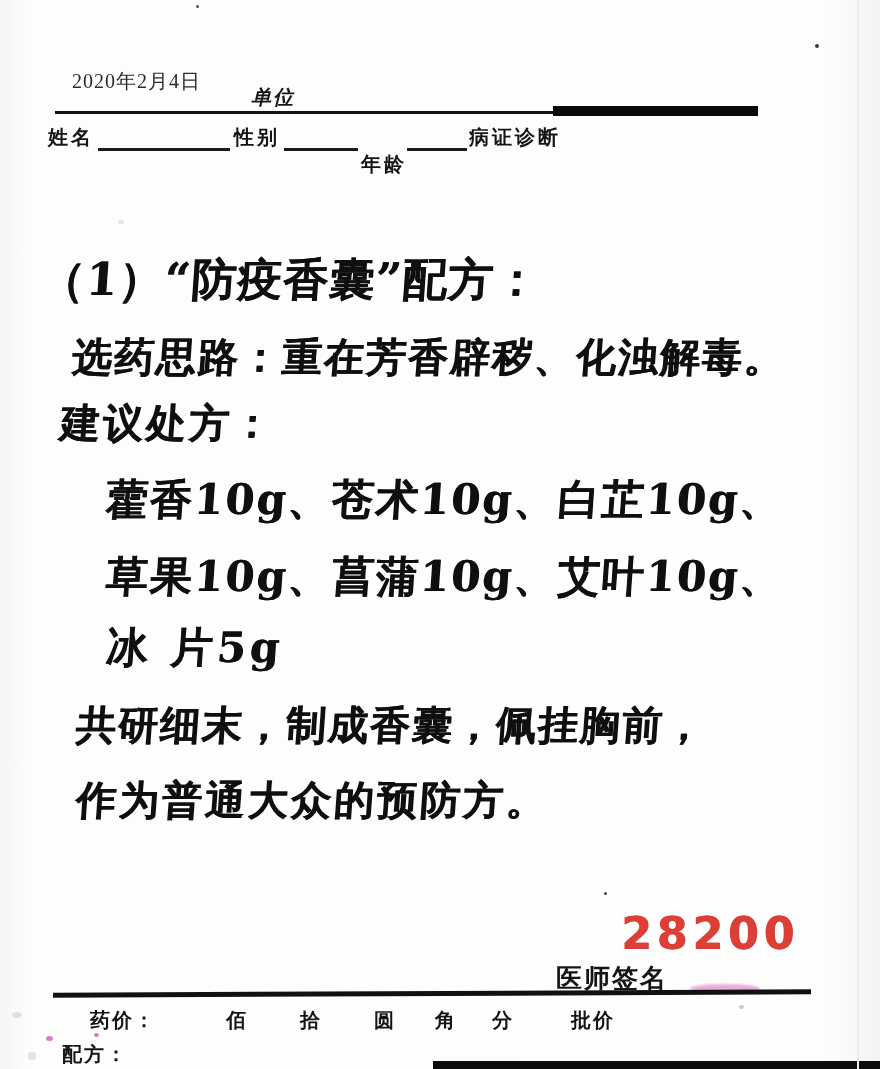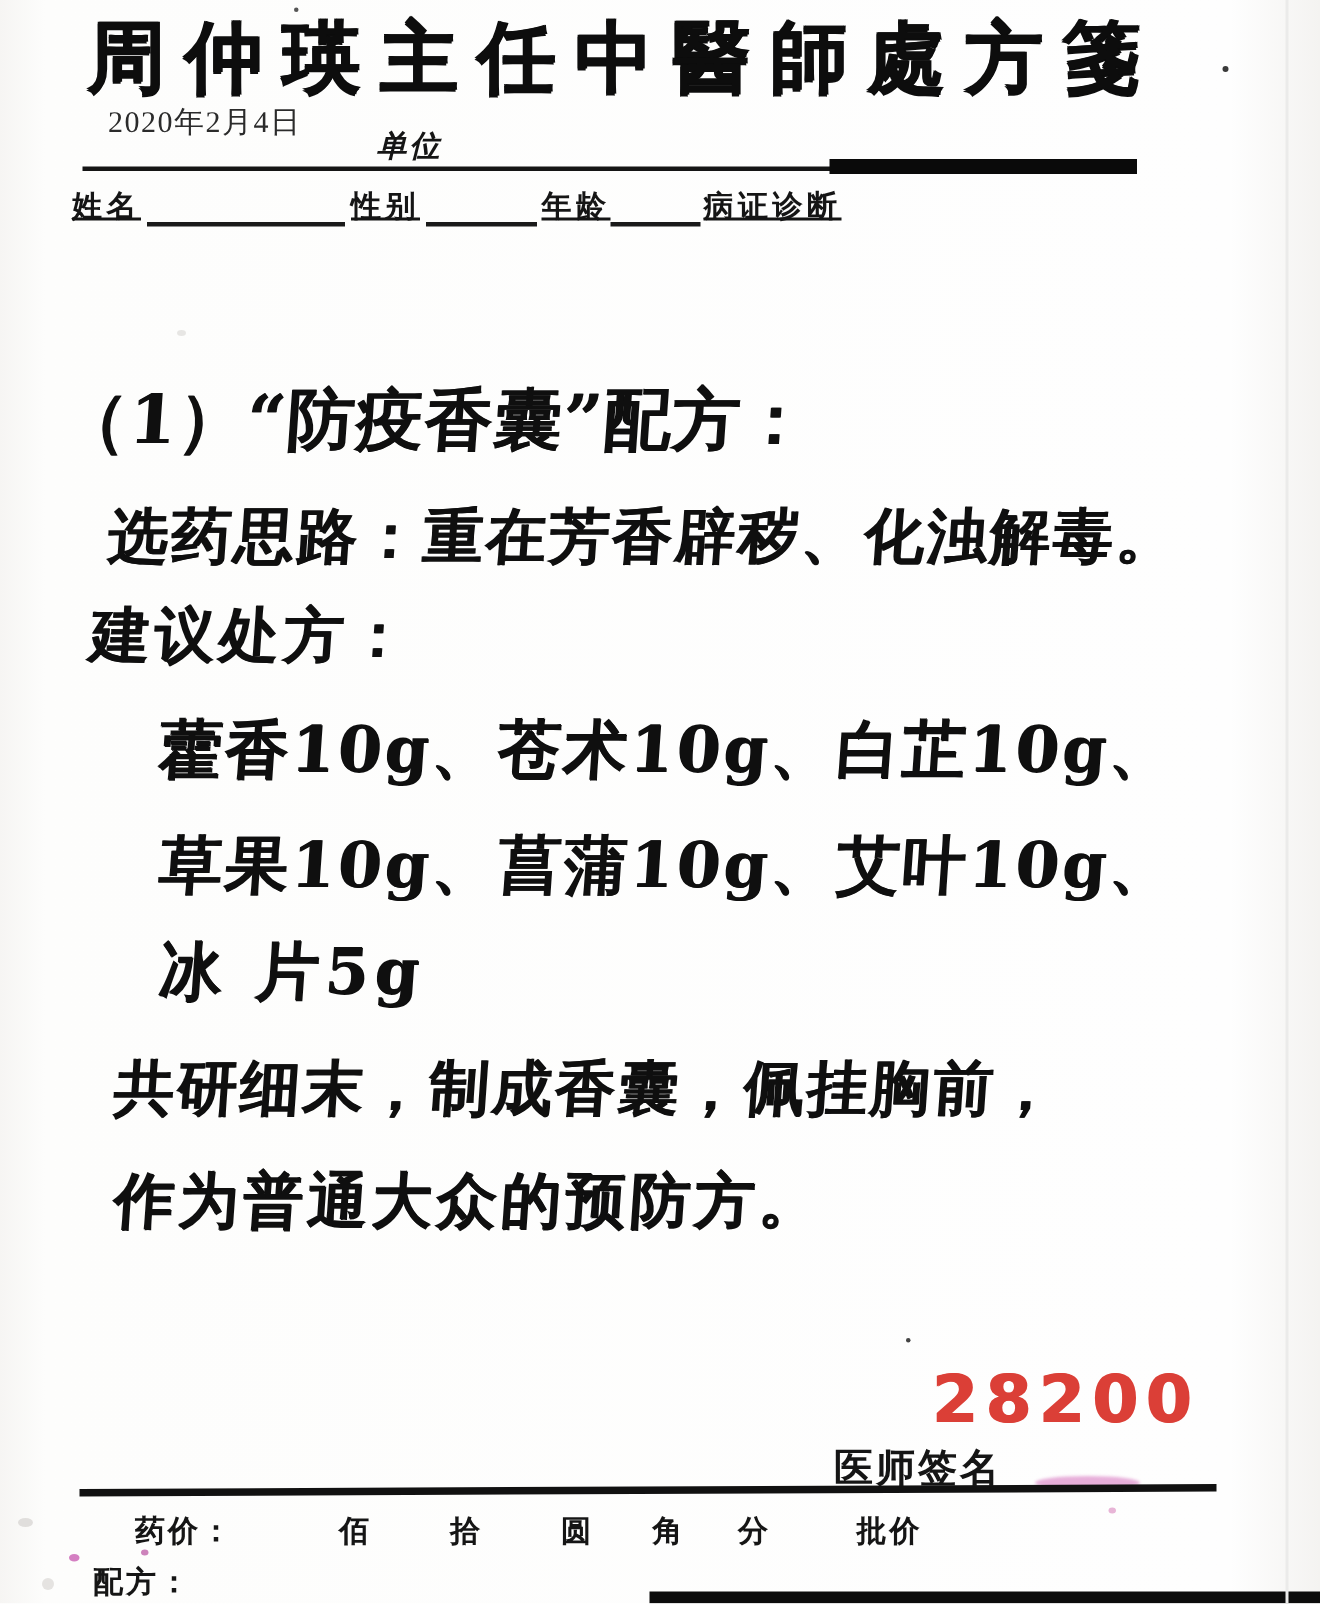--- a/index.html
+++ b/index.html
@@ -30,21 +30,21 @@
   .unit-label{left:251px;top:84px;font-size:20px;letter-spacing:2px;font-style:italic;}
   .unit-value{
     left:311px;top:67px;
     font-family:"Liberation Serif",serif;
     font-size:27px;color:#222;letter-spacing:2px;
   }
   .rule{position:absolute;background:#151515;}
   .unit-underline{left:55px;top:111px;width:500px;height:3px;}
   .unit-underline-thick{left:553px;top:106px;width:205px;height:10px;background:#0a0a0a;}
 
-  .patient-label{top:124px;font-size:20px;letter-spacing:3px;text-decoration:underline;}
+  .patient-label{top:124px;font-size:20px;letter-spacing:3px;}
   .field-line{height:2.5px;top:148px;background:#1a1a1a;}
 
   
   .hand{
     font-family:"DejaVu Serif",serif;
     font-weight:bold;color:#0f0f0f;
     transform:skewX(-4deg);
     text-shadow:0.6px 0.4px 0 #0f0f0f;
   }
   .hw1{left:40px;top:250px;font-size:45px;letter-spacing:1px;}
@@ -90,31 +90,30 @@
   .sp-k3{left:604px;top:892px;width:3px;height:3px;background:#444;}
   .sp-g1{left:12px;top:1012px;width:10px;height:6px;background:#d9d7d4;opacity:.8;}
   .sp-g2{left:28px;top:1052px;width:8px;height:8px;background:#dedcd9;opacity:.8;}
   .sp-g3{left:118px;top:220px;width:6px;height:4px;background:#e7e6e4;}
 </style>
 </head>
 <body>
 
 <div class="page">
 
-  <div class="abs title">周仲瑛主任中醫師處方箋</div>
   <div class="abs date-text">2020年2月4日</div>
   <div class="abs print-label unit-label">单位</div>
   <div class="rule unit-underline"></div>
   <div class="rule unit-underline-thick"></div>
 
   <div class="abs print-label patient-label" style="left:48px;">姓名</div>
   <div class="rule field-line" style="left:98px;width:132px;"></div>
   <div class="abs print-label patient-label" style="left:234px;">性别</div>
   <div class="rule field-line" style="left:284px;width:74px;"></div>
-  <div class="abs print-label patient-label" style="left:361px;">年龄</div>
+  <div class="abs print-label patient-label" style="left:361px;margin-top:27px;">年龄</div>
   <div class="rule field-line" style="left:407px;width:60px;"></div>
   <div class="abs print-label patient-label" style="left:469px;">病证诊断</div>
 
   <div class="abs hand hw1">（1）“防疫香囊”配方：</div>
   <div class="abs hand hw2">选药思路：重在芳香辟秽、化浊解毒。</div>
   <div class="abs hand hw3">建议处方：</div>
   <div class="abs hand hw4">藿香10g、苍术10g、白芷10g、</div>
   <div class="abs hand hw5">草果10g、菖蒲10g、艾叶10g、</div>
   <div class="abs hand hw6">冰 片5g</div>
   <div class="abs hand hw7">共研细末，制成香囊，佩挂胸前，</div>

